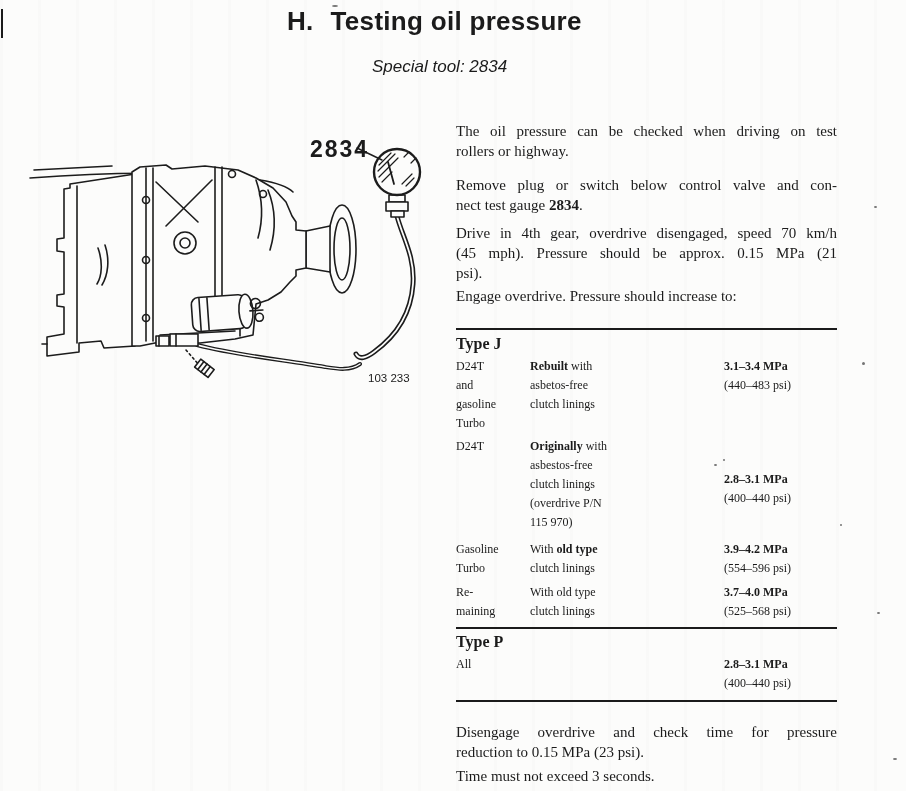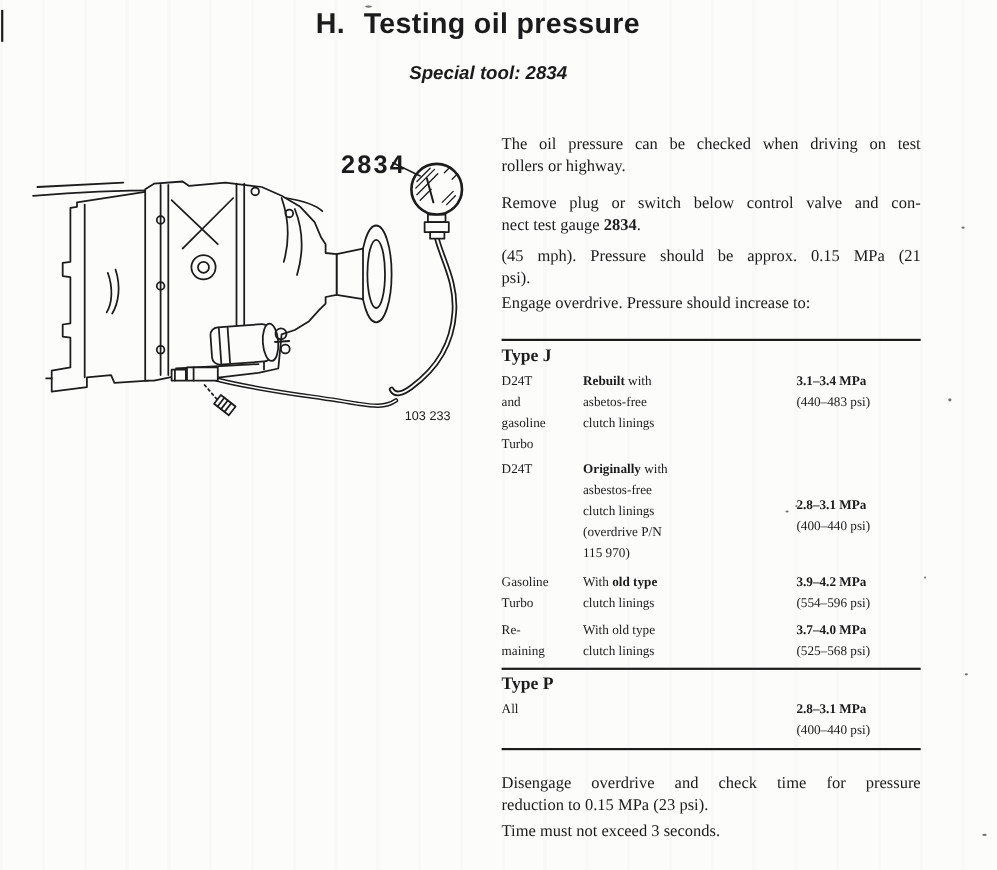--- a/index.html
+++ b/index.html
@@ -8,21 +8,21 @@
     background:
       repeating-linear-gradient(90deg, rgba(0,0,0,0.012) 0 3px, rgba(0,0,0,0) 3px 38px),
       #fcfcfb;
     font-family:"Liberation Sans","DejaVu Sans",sans-serif;
     color:#1b1b1b;
   }
   .edge-tick { position:absolute; left:1px; top:9px; width:2px; height:29px; background:#1b1b1b; }
 
   .title { position:absolute; left:287px; top:6px; display:flex; gap:17px;
            font-size:26px; font-weight:bold; letter-spacing:0.3px; }
-  .subtitle { position:absolute; left:372px; top:57px; font-style:italic; font-size:17px;font-weight:bold; }
+  .subtitle { position:absolute; left:372px; top:57px; font-style:italic; font-size:17px; }
 
   .figure { position:absolute; left:0; top:110px; width:460px; height:300px; }
   .figure svg { display:block; }
 
   .right-col { position:absolute; left:456px; top:121px; width:381px;
                font-size:15px; line-height:20px;font-family:Liberation Serif, serif; }
   .para { margin:0; }
   .jline { text-align:justify; text-align-last:justify; }
   .lline { text-align:left; }
   .p1 { margin-bottom:14px; } .p2 { margin-bottom:8px; }
@@ -172,20 +172,21 @@
     </div>
 
     <div class="para p2">
       <div class="jline">Remove plug or switch below control valve and con-</div>
       <div class="lline">
         <span>nect test gauge </span><b>2834</b><span>.</span>
       </div>
     </div>
 
     <div class="para p3">
+      <div class="jline">Drive in 4th gear, overdrive disengaged, speed 70 km/h</div>
       <div class="jline">(45 mph). Pressure should be approx. 0.15 MPa (21</div>
       <div class="lline">psi).</div>
     </div>
 
     <div class="para p4">
       <div class="lline">Engage overdrive. Pressure should increase to:</div>
     </div>
 
     <div class="ptable">
 

